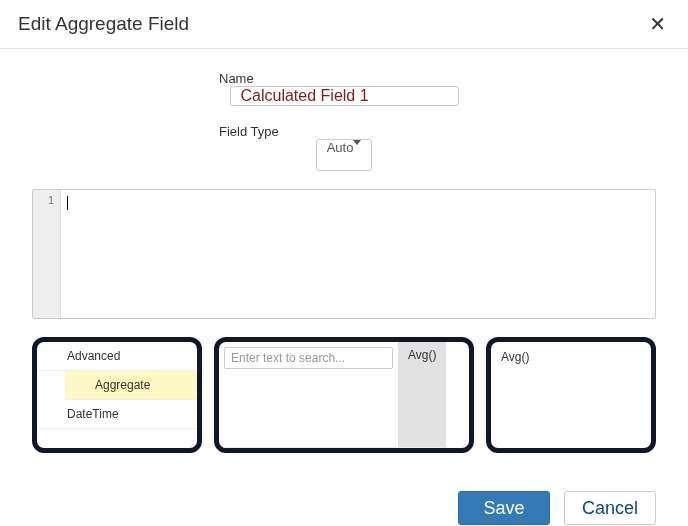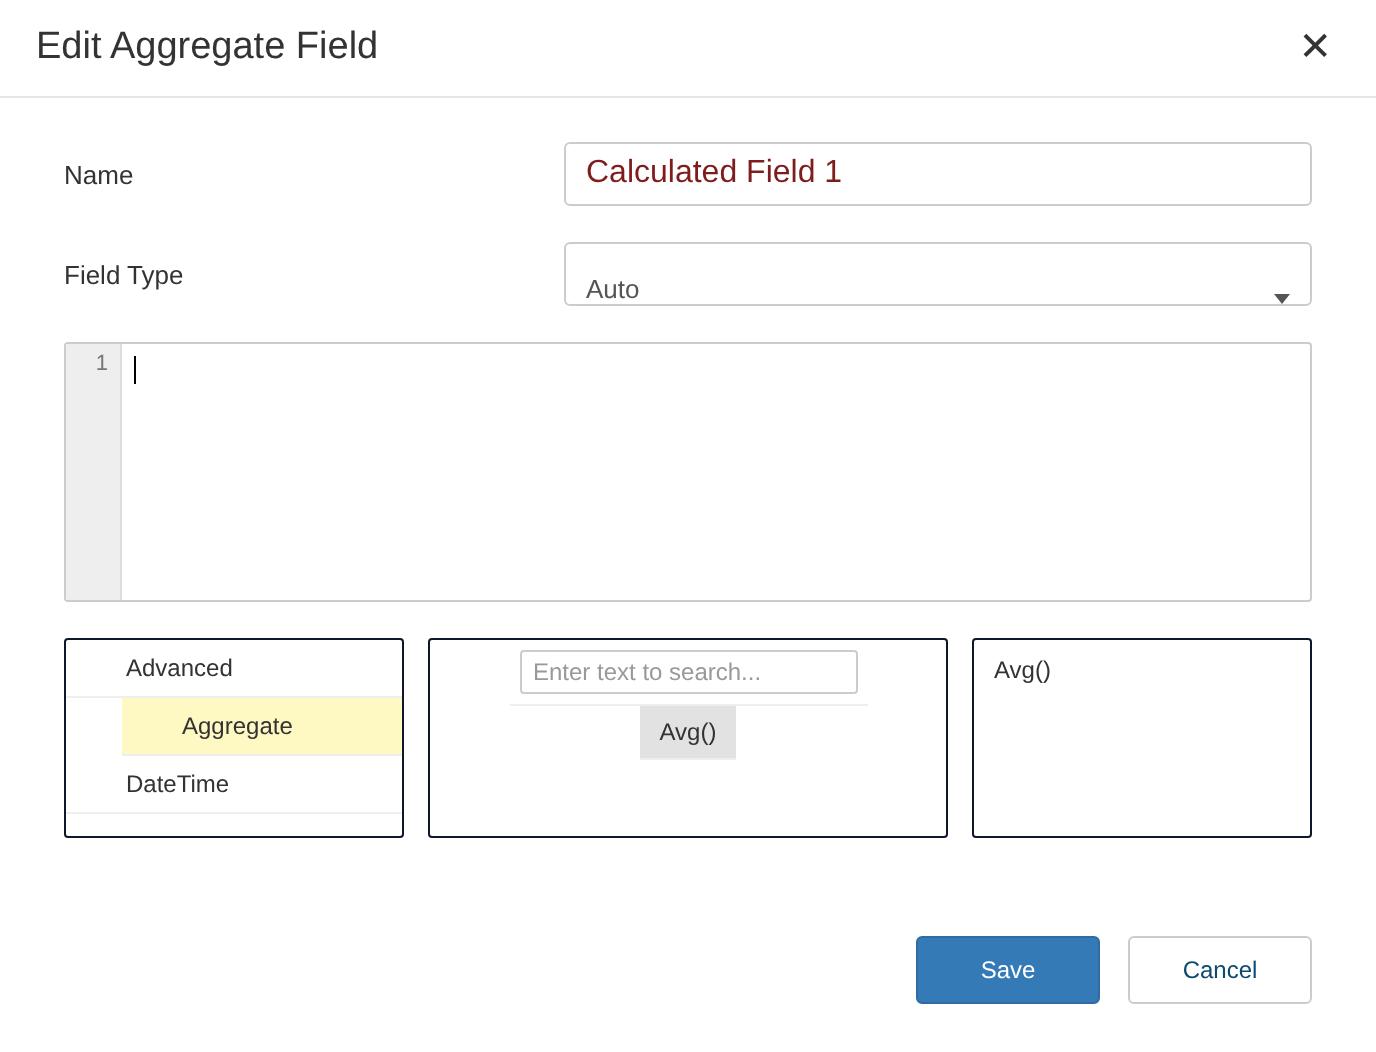--- a/index.html
+++ b/index.html
@@ -46,20 +46,21 @@
     .dialog-body {
       flex: 1;
       padding: 22px 32px 10px 32px;
       display: flex;
       flex-direction: column;
     }
     .form-row {
       display: flex;
       align-items: center;
       margin-bottom: 18px;
+      flex-direction: column;
     }
     .form-label {
       width: 250px;
       font-size: 13px;
       color: #333;
     }
     .form-control {
       flex: 1;
       height: 32px;
       border: 1px solid #ccc;
@@ -75,21 +76,21 @@
     }
     .select-control {
       width: 100%;
       height: 32px;
       border: 1px solid #ccc;
       border-radius: 3px;
       padding: 0 10px;
       font-size: 13px;
       color: #555;
       display: flex;
-      align-items: flex-end;
+      align-items: flex-start;
       justify-content: space-between;
       cursor: pointer;
       background: #fff;
     }
     .caret {
       width: 0;
       height: 0;
       border-left: 4px solid transparent;
       border-right: 4px solid transparent;
       border-top: 5px solid #555;
@@ -122,34 +123,32 @@
       height: 14px;
       background: #000;
       vertical-align: middle;
     }
     .panels {
       display: flex;
       gap: 12px;
       margin-bottom: 10px;
     }
     .panel {
-      border: 1px solid #0f172a;
-      border-radius: 2px;
-      height: 100px;
+      border: 5px solid #0f172a;
+      border-radius: 12px;
+      height: 116px;
       background: #fff;
       overflow: hidden;
     }
     .panel-categories {
       width: 170px;
     }
     .panel-funcs {
       flex: 1;
       display: flex;
-      flex-direction: column;
-      align-items: center;
     }
     .panel-desc {
       width: 170px;
       padding: 8px 10px;
       font-size: 12px;
       color: #333;
     }
     .cat-item {
       padding: 7px 12px 7px 30px;
       font-size: 12px;
@@ -190,21 +189,21 @@
     .dialog-footer {
       display: flex;
       justify-content: flex-end;
       gap: 14px;
       padding: 18px 32px 24px 32px;
     }
     .btn {
       min-width: 92px;
       height: 34px;
       border-radius: 3px;
-      font-size: 12px;
+      font-size: 18px;
       cursor: pointer;
       display: inline-flex;
       align-items: center;
       justify-content: center;
     }
     .btn-primary {
       background: #337ab7;
       color: #fff;
       border: 1px solid #2e6da4;
     }

